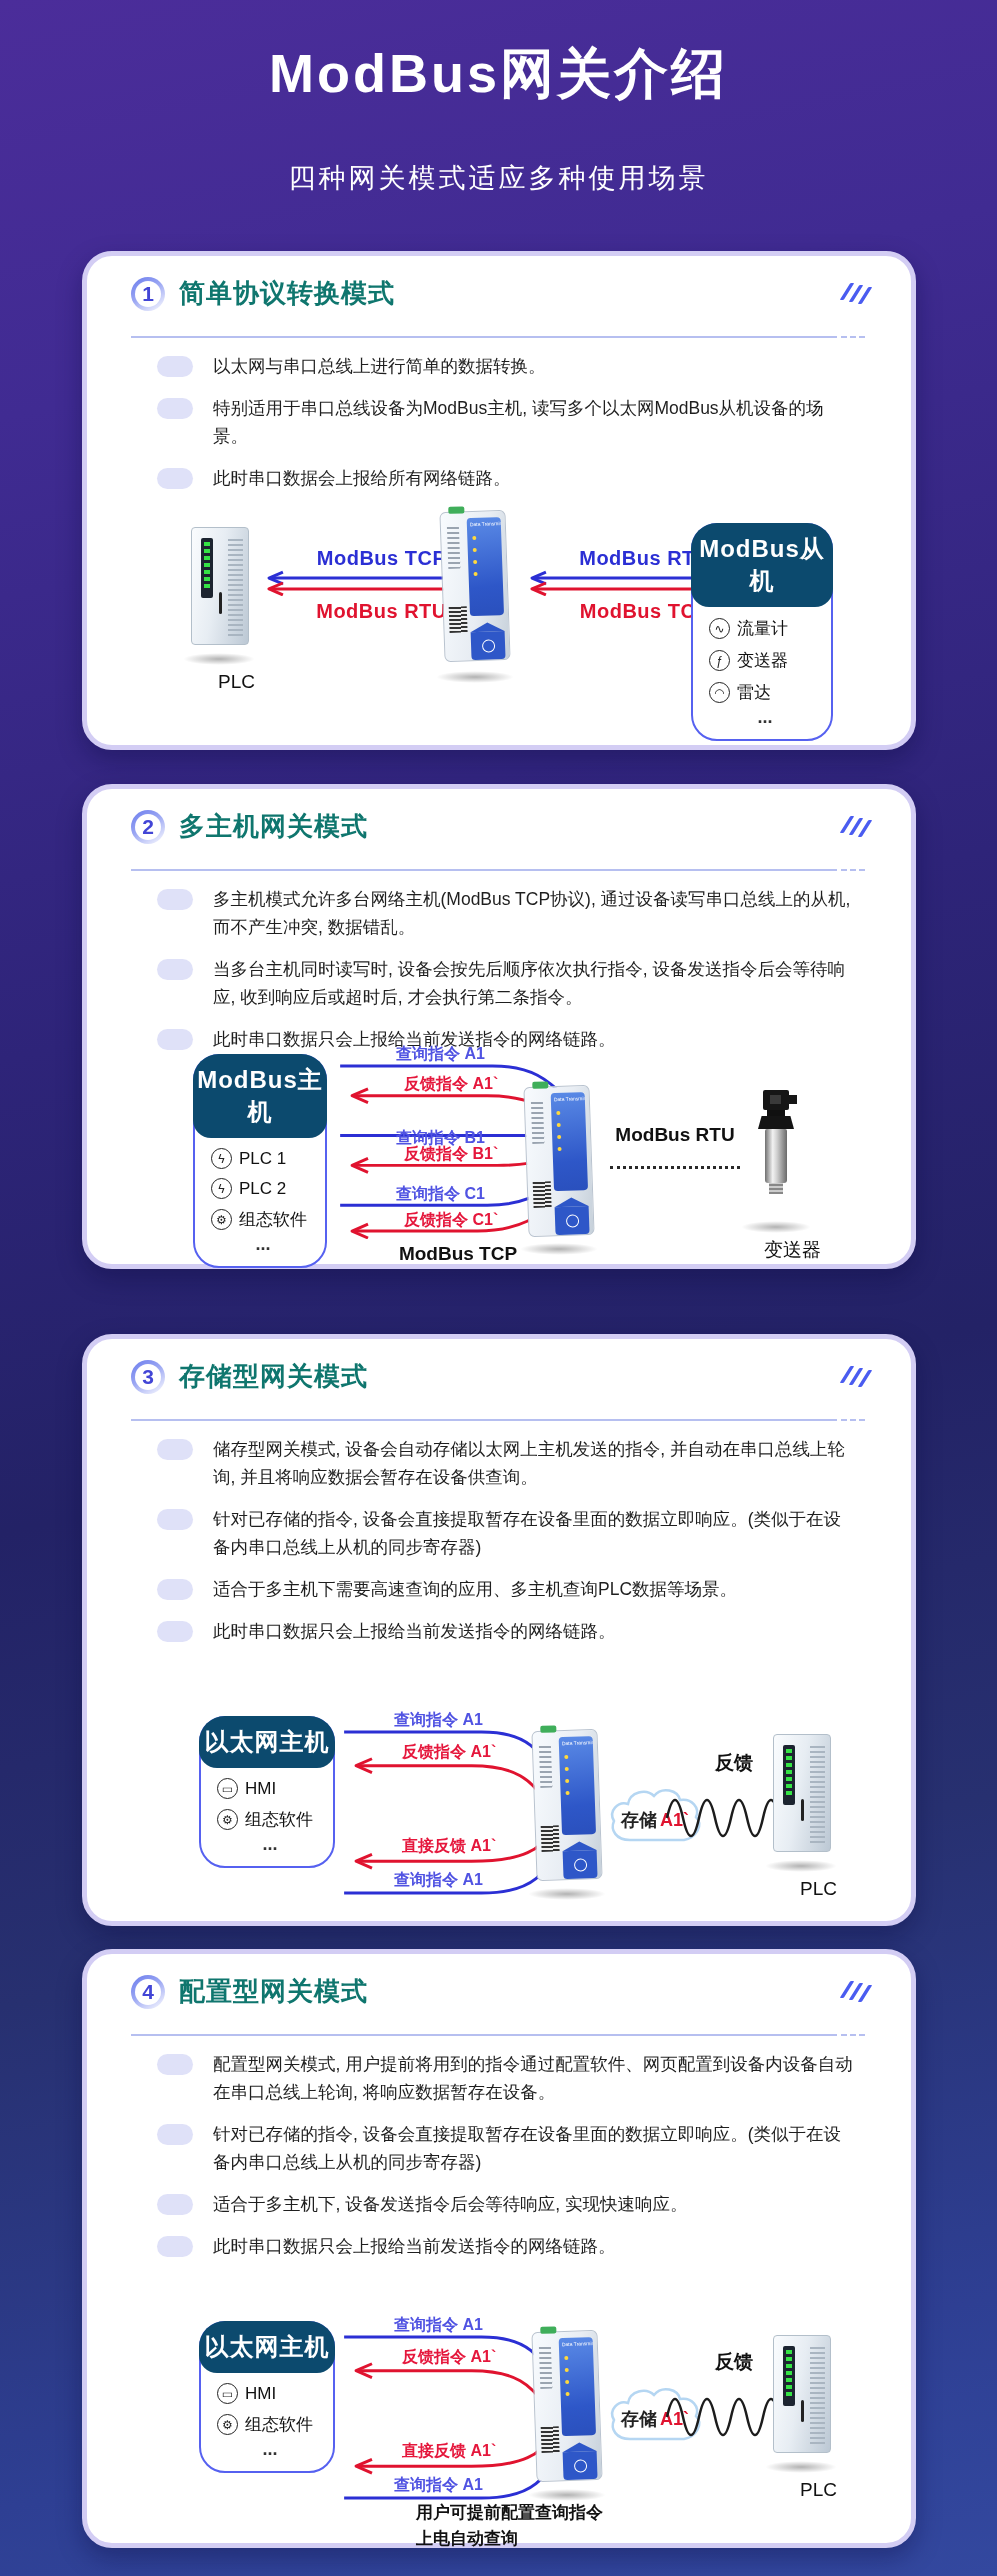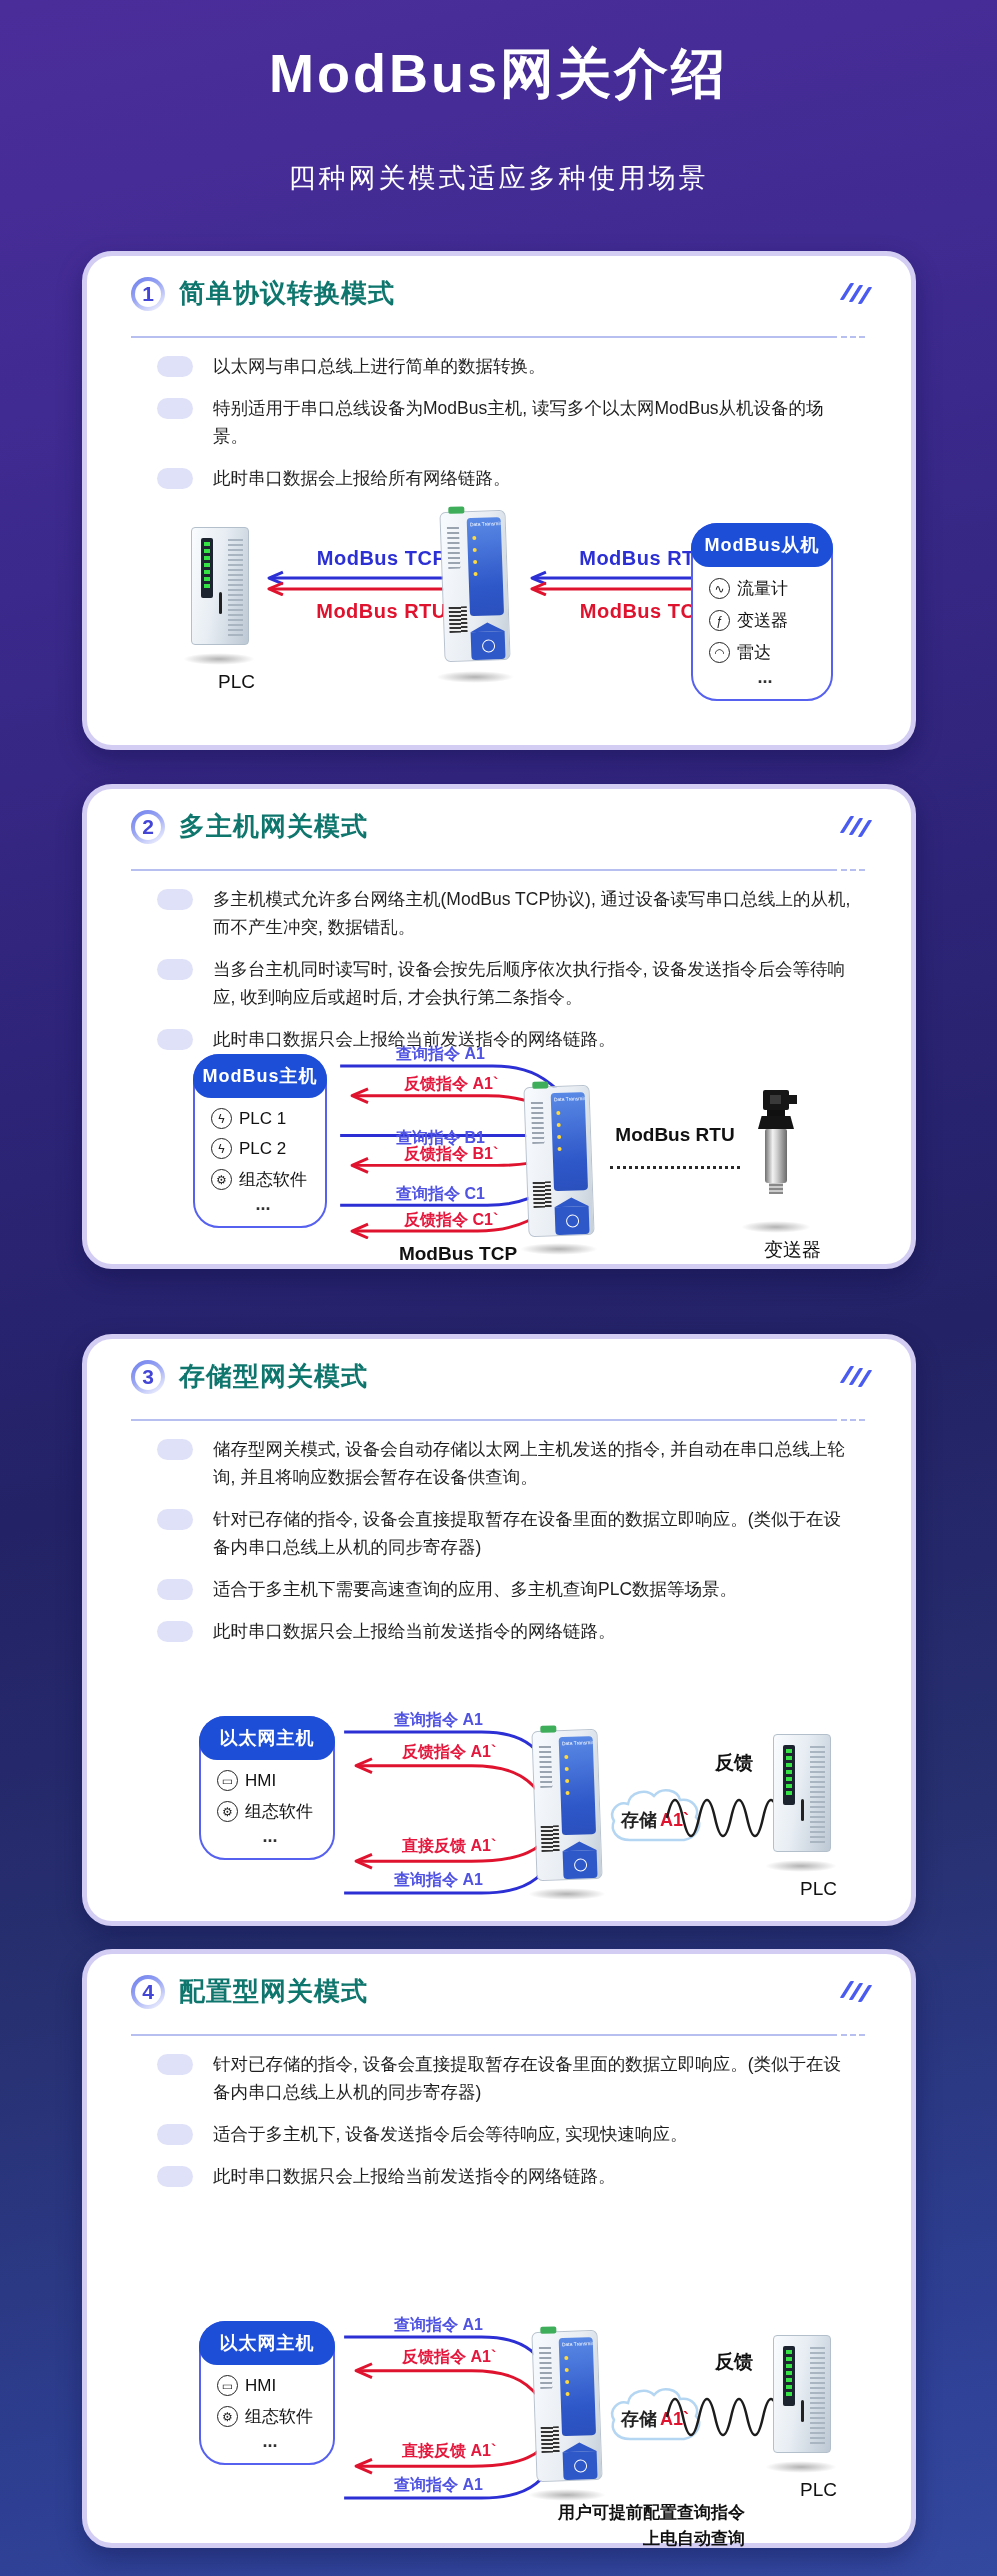--- a/index.html
+++ b/index.html
@@ -75,21 +75,21 @@
   .tx .conn{width:26px;height:20px;background:#161616;margin:0 auto;position:relative;border-radius:2px;}
   .tx .conn::before{content:'';position:absolute;left:7px;top:5px;width:11px;height:9px;background:#3a3a3a;}
   .tx .conn::after{content:'';position:absolute;right:-8px;top:5px;width:9px;height:9px;background:#161616;}
   .tx .neck{width:18px;height:6px;background:#101010;margin:0 auto;}
   .tx .nut{width:36px;height:13px;background:#141414;margin:0 auto;clip-path:polygon(10% 0,90% 0,100% 100%,0 100%);}
   .tx .tbody{width:22px;height:54px;margin:0 auto;border-radius:2px 2px 3px 3px;
     background:linear-gradient(90deg,#6f6f6f 0,#f2f2f2 35%,#cfcfcf 55%,#6a6a6a 100%);}
   .tx .tip{width:14px;height:11px;margin:0 auto;background:repeating-linear-gradient(0deg,#888 0 2px,#ccc 2px 4px);}
   
   .io-panel{position:absolute;background:#fff;border:2px solid #5661f0;border-radius:26px;box-sizing:border-box;}
-  .io-head{margin:-2px -2px 0 -2px;background:#1d4ed8;color:#fff;font-weight:bold;font-size:18px;
+  .io-head{margin:-2px -2px 0 -2px;background:#0c4a6e;color:#fff;font-weight:bold;font-size:24px;
     text-align:center;padding:10px 0;border-radius:26px 26px 18px 18px;letter-spacing:1px;}
   .io-items{padding:10px 10px 12px 16px;display:flex;flex-direction:column;gap:9px;}
   .io-item{display:flex;align-items:center;gap:7px;font-size:17px;color:#111;}
   .ring-icon{width:21px;height:21px;flex:0 0 21px;border:1.6px solid #222;border-radius:50%;
     display:flex;align-items:center;justify-content:center;font-size:12px;color:#222;box-sizing:border-box;}
   .io-more{text-align:center;font-size:18px;font-weight:bold;color:#333;line-height:8px;padding-bottom:6px;}
   
   .arrowpair{position:absolute;width:237px;text-align:center;}
   .ap-lbl{font-size:20px;font-weight:bold;letter-spacing:0.5px;}
   .ap-blue{color:#2b2fd4;}
@@ -97,21 +97,21 @@
   .swoosh{position:absolute;}
   .sw-lbl{position:absolute;font-size:16px;font-weight:bold;white-space:nowrap;}
   .sw-blue{color:#5053e2;}
   .sw-red{color:#e5173c;}
   .plain-lbl{position:absolute;font-size:19px;font-weight:bold;color:#111;text-align:center;}
   .dotline{position:absolute;border-top:3px dotted #2a2a2a;}
   .cloud-wrap{position:absolute;}
   .cloud-text{position:absolute;inset:0;display:flex;align-items:center;justify-content:center;gap:3px;
     font-size:18px;font-weight:bold;padding-top:8px;}
   .cloud-text .st{color:#222;} .cloud-text .sv{color:#e0132f;}
-  .caption{position:absolute;text-align:right;font-size:17px;font-weight:bold;color:#111;line-height:1.55;}
+  .caption{position:absolute;text-align:left;font-size:17px;font-weight:bold;color:#111;line-height:1.55;}
 </style>
 </head>
 <body>
 
 <div class="page-title">ModBus网关介绍</div>
 <div class="page-subtitle">四种网关模式适应多种使用场景</div>
 
 <div class="card card1">
   <div class="card-head">
     <div class="badge">1</div>
@@ -440,20 +440,24 @@
     <div class="slashes">
         <i></i>
         <i></i>
         <i></i>
       </div>
   </div>
   <div class="divider"></div>
   <div class="bullets">
     <div class="bullet">
         <span class="pill"></span>
+        <span>配置型网关模式, 用户提前将用到的指令通过配置软件、网页配置到设备内设备自动在串口总线上轮询, 将响应数据暂存在设备。</span>
+      </div>
+    <div class="bullet">
+        <span class="pill"></span>
         <span>针对已存储的指令, 设备会直接提取暂存在设备里面的数据立即响应。(类似于在设备内串口总线上从机的同步寄存器)</span>
       </div>
     <div class="bullet">
         <span class="pill"></span>
         <span>适合于多主机下, 设备发送指令后会等待响应, 实现快速响应。</span>
       </div>
     <div class="bullet">
         <span class="pill"></span>
         <span>此时串口数据只会上报给当前发送指令的网络链路。</span>
       </div>

